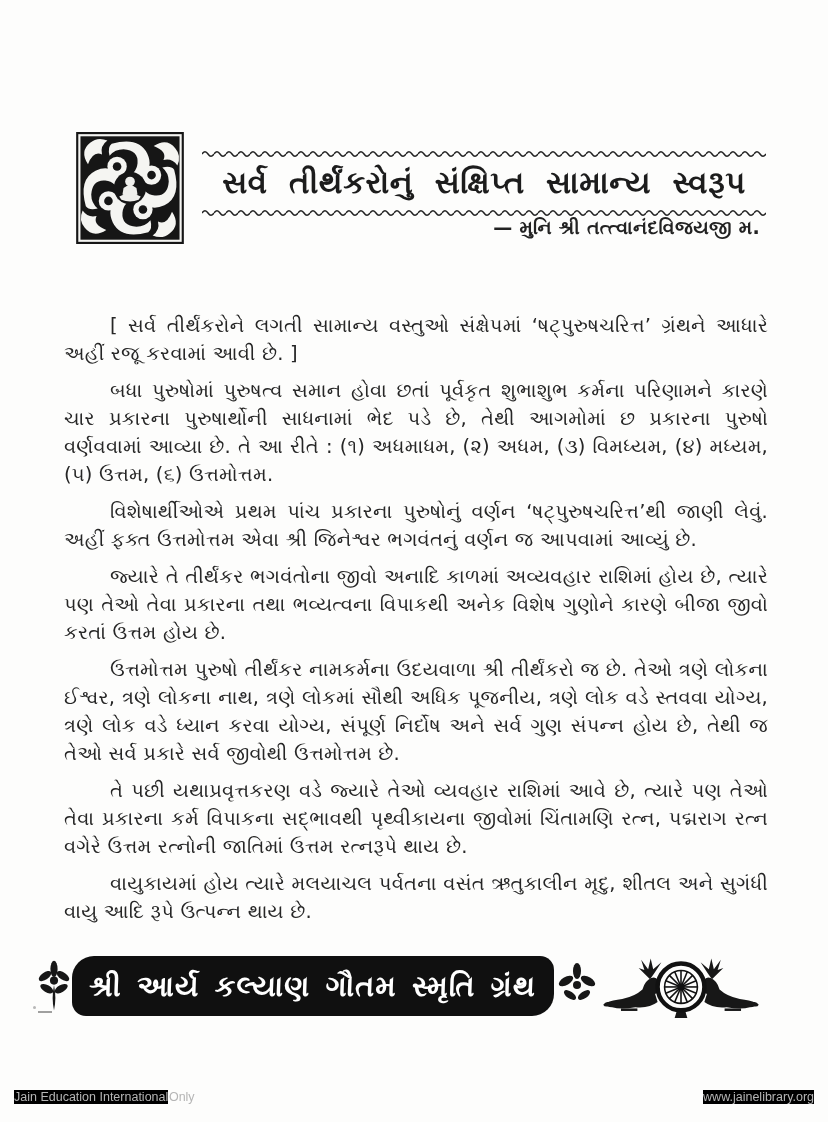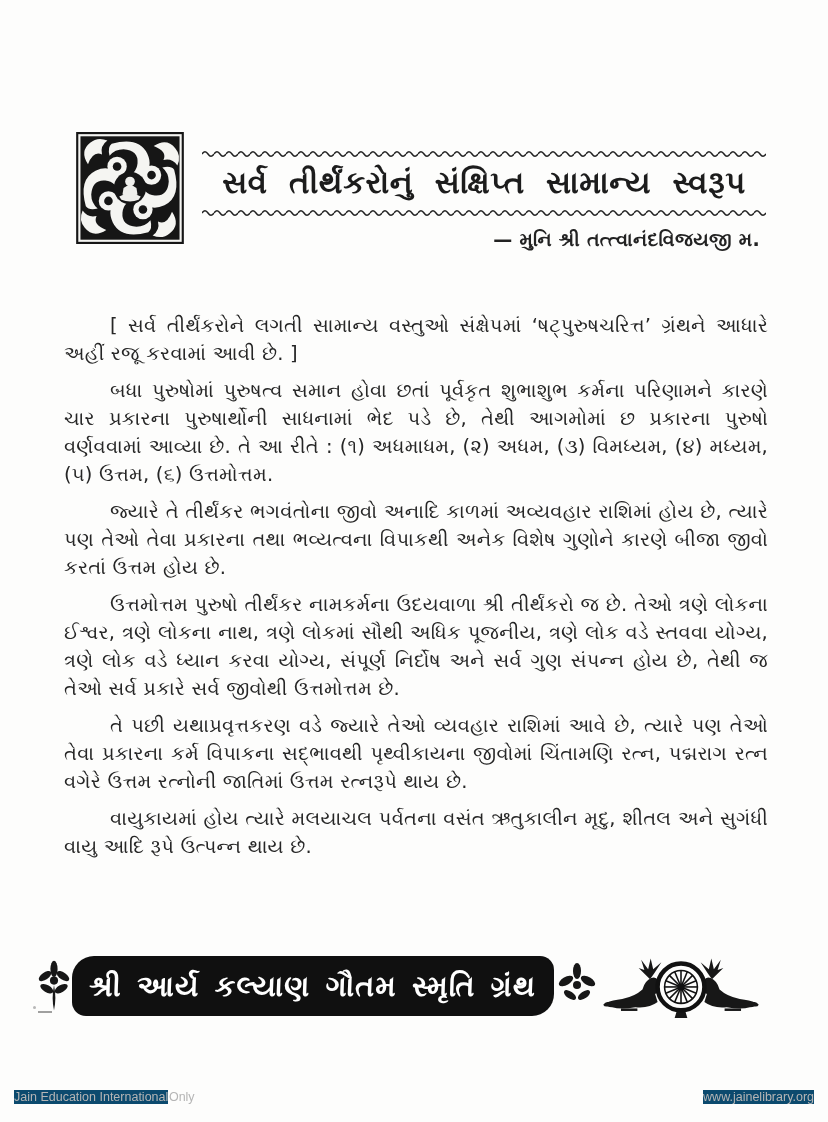--- a/index.html
+++ b/index.html
@@ -13,21 +13,21 @@
   .ornament{width:108px;height:112px;flex:0 0 auto;}
   .head-right{flex:1;margin-left:18px;padding-top:16px;}
   .wavy{display:block;width:100%;height:9px;}
   .page-title{
     text-align:center;font-size:31px;font-weight:700;color:#1c1c1c;
     word-spacing:10px;letter-spacing:.5px;margin:7px 0 6px 0;line-height:1.2;
     white-space:nowrap;
   }
   .attribution{
     text-align:right;font-size:19px;font-weight:600;color:#222;
-    margin-top:12px;padding-right:6px;letter-spacing:.3px;
+    margin-top:0;padding-right:6px;letter-spacing:.3px;
   }
   
   .body-text{position:absolute;top:268px;left:64px;right:60px;margin-top:44px;}
   .body-text p{
     margin:0 0 9px 0;font-size:19.5px;line-height:28px;text-align:justify;
     text-indent:46px;color:#262626;letter-spacing:.2px;
   }
   
   .banner-row{position:absolute;top:948px;left:36px;right:36px;height:76px;
     display:flex;align-items:center;}
@@ -47,21 +47,21 @@
   .emblem{width:158px;height:72px;flex:0 0 auto;margin-left:2px;}
   .scan-dash{position:absolute;left:38px;top:1011px;width:14px;height:2px;background:#777;opacity:.7;}
   .scan-dot{position:absolute;left:33px;top:1006px;width:3px;height:3px;background:#888;border-radius:50%;opacity:.6;}
   
   .footer{
     position:absolute;left:14px;right:14px;top:1090px;
     display:flex;justify-content:space-between;align-items:baseline;
     color:#b5b5b5;font-size:12.5px;font-family:"Liberation Sans",sans-serif;
   }
   .footer .f-center{position:absolute;left:0;right:0;text-align:left;}
-  .footer .f-left,.footer .f-right{position:relative;z-index:1;background:#0c4a6e;text-align:right;}
+  .footer .f-left,.footer .f-right{position:relative;z-index:1;background:#000000;text-align:right;}
 </style>
 </head>
 <body>
 
 <svg width="0" height="0" style="position:absolute" aria-hidden="true">
   <defs>
     <pattern id="wv1" width="12" height="9" patternUnits="userSpaceOnUse">
       <path d="M0 6 Q3 1.5 6 6 T12 6" fill="none" stroke="#222" stroke-width="1.5"></path>
     </pattern>
   </defs>
@@ -98,20 +98,21 @@
       <svg class="wavy" preserveAspectRatio="none">
         <rect width="100%" height="9" fill="url(#wv1)"></rect>
       </svg>
       <div class="attribution">— મુનિ શ્રી તત્ત્વાનંદવિજયજી મ.</div>
     </div>
   </div>
 
   <div class="body-text">
     <p>[ સર્વ તીર્થંકરોને લગતી સામાન્ય વસ્તુઓ સંક્ષેપમાં ‘ષટ્પુરુષચરિત્ત’ ગ્રંથને આધારે અહીં રજૂ કરવામાં આવી છે. ]</p>
     <p>બધા પુરુષોમાં પુરુષત્વ સમાન હોવા છતાં પૂર્વકૃત શુભાશુભ કર્મના પરિણામને કારણે ચાર પ્રકારના પુરુષાર્થોની સાધનામાં ભેદ પડે છે, તેથી આગમોમાં છ પ્રકારના પુરુષો વર્ણવવામાં આવ્યા છે. તે આ રીતે : (૧) અધમાધમ, (૨) અધમ, (૩) વિમધ્યમ, (૪) મધ્યમ, (૫) ઉત્તમ, (૬) ઉત્તમોત્તમ.</p>
+    <p>વિશેષાર્થીઓએ પ્રથમ પાંચ પ્રકારના પુરુષોનું વર્ણન ‘ષટ્પુરુષચરિત્ત’થી જાણી લેવું. અહીં ફક્ત ઉત્તમોત્તમ એવા શ્રી જિનેશ્વર ભગવંતનું વર્ણન જ આપવામાં આવ્યું છે.</p>
     <p>જ્યારે તે તીર્થંકર ભગવંતોના જીવો અનાદિ કાળમાં અવ્યવહાર રાશિમાં હોય છે, ત્યારે પણ તેઓ તેવા પ્રકારના તથા ભવ્યત્વના વિપાકથી અનેક વિશેષ ગુણોને કારણે બીજા જીવો કરતાં ઉત્તમ હોય છે.</p>
     <p>ઉત્તમોત્તમ પુરુષો તીર્થંકર નામકર્મના ઉદયવાળા શ્રી તીર્થંકરો જ છે. તેઓ ત્રણે લોકના ઈશ્વર, ત્રણે લોકના નાથ, ત્રણે લોકમાં સૌથી અધિક પૂજનીય, ત્રણે લોક વડે સ્તવવા યોગ્ય, ત્રણે લોક વડે ધ્યાન કરવા યોગ્ય, સંપૂર્ણ નિર્દોષ અને સર્વ ગુણ સંપન્ન હોય છે, તેથી જ તેઓ સર્વ પ્રકારે સર્વ જીવોથી ઉત્તમોત્તમ છે.</p>
     <p>તે પછી યથાપ્રવૃત્તકરણ વડે જ્યારે તેઓ વ્યવહાર રાશિમાં આવે છે, ત્યારે પણ તેઓ તેવા પ્રકારના કર્મ વિપાકના સદ્ભાવથી પૃથ્વીકાયના જીવોમાં ચિંતામણિ રત્ન, પદ્મરાગ રત્ન વગેરે ઉત્તમ રત્નોની જાતિમાં ઉત્તમ રત્નરૂપે થાય છે.</p>
     <p>વાયુકાયમાં હોય ત્યારે મલયાચલ પર્વતના વસંત ઋતુકાલીન મૃદુ, શીતલ અને સુગંધી વાયુ આદિ રૂપે ઉત્પન્ન થાય છે.</p>
   </div>
 
   <div class="banner-row">
     <svg class="flourish" viewBox="0 0 40 62">
       <g fill="#171717">
         <ellipse cx="20" cy="12" rx="4" ry="9"></ellipse>

